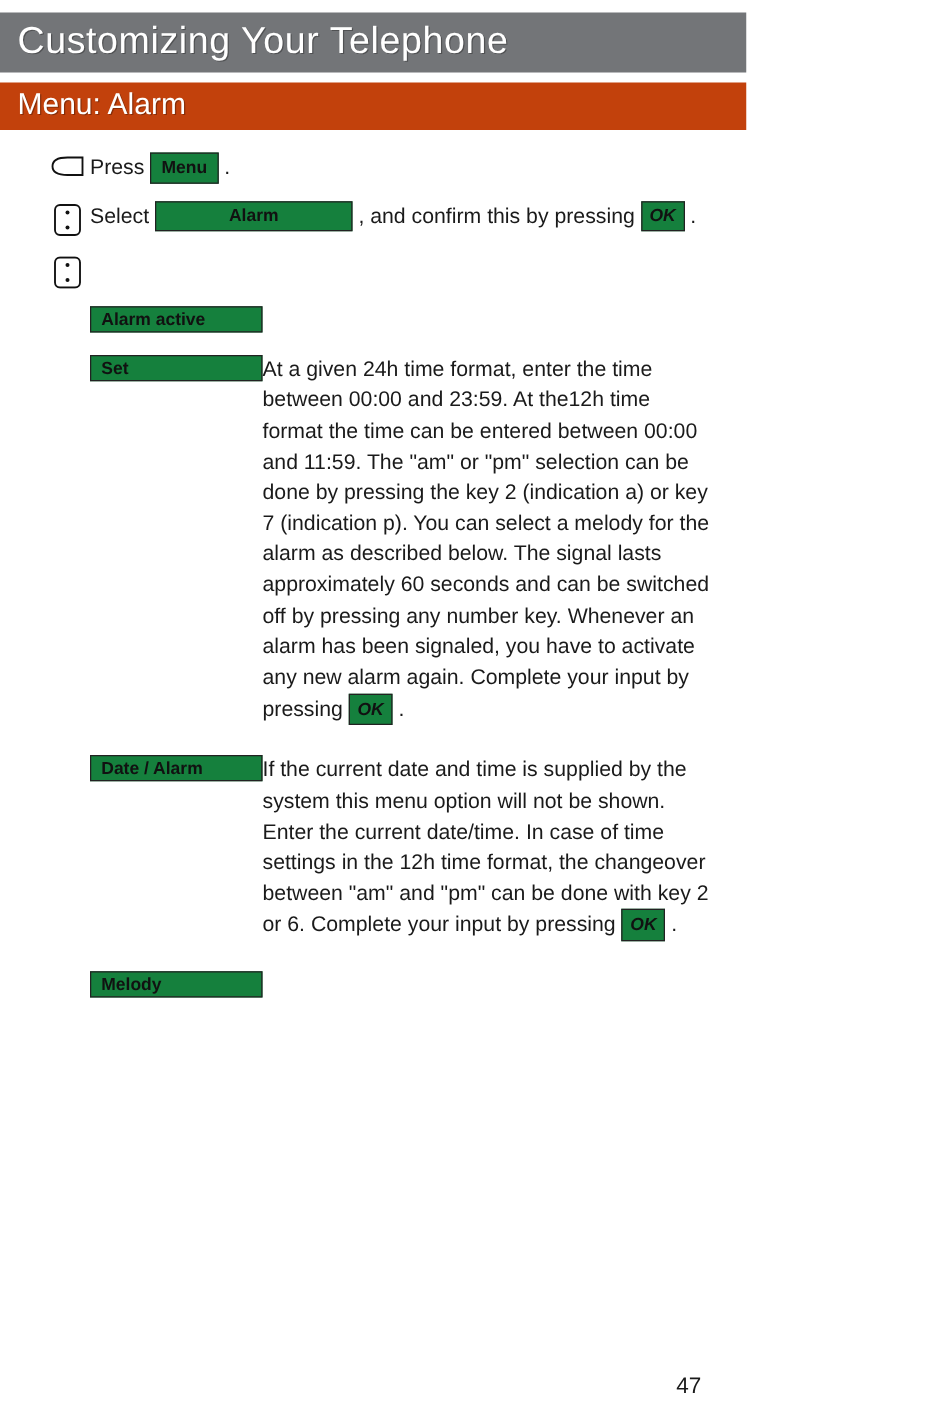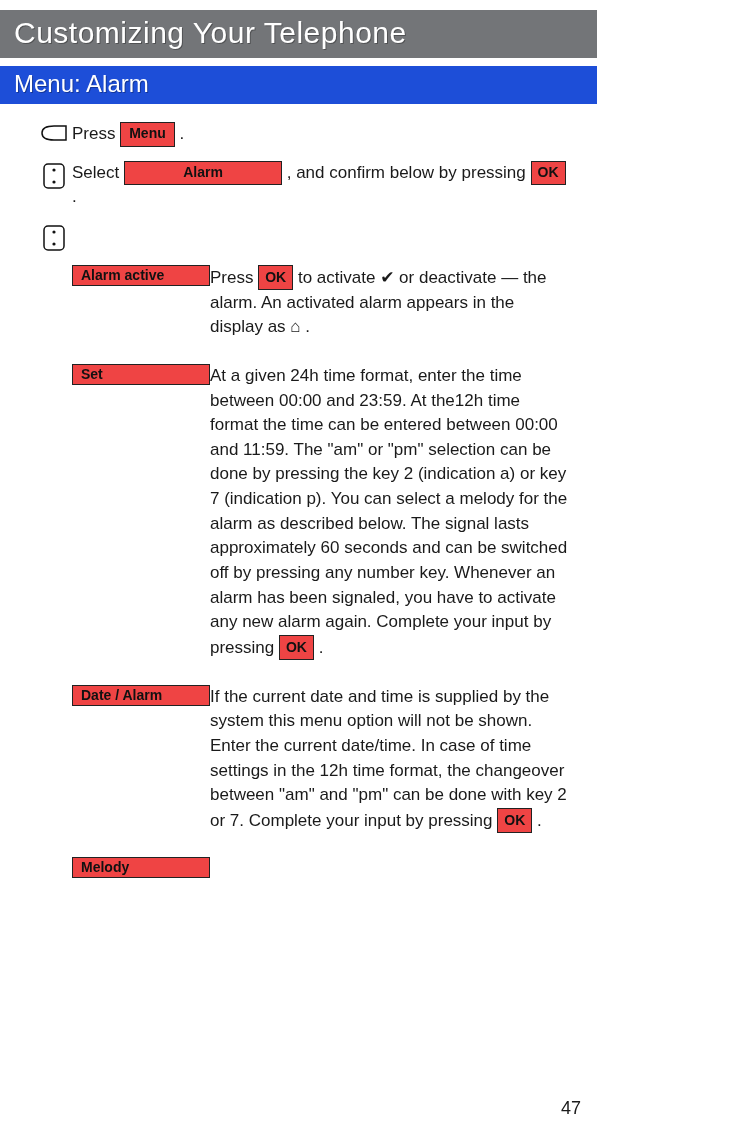--- a/index.html
+++ b/index.html
@@ -3,41 +3,41 @@
 <meta charset="utf-8">
 <style>
   html,body{margin:0;padding:0;background:#fff;color:#1a1a1a;
     font-family:"Segoe UI",Arial,Helvetica,sans-serif;}
   .page{width:597px;height:1133px;position:relative;box-sizing:border-box;
     padding:10px 28px 0 36px;}
   .title-bar{background:#737578;color:#fff;font-size:30px;font-weight:500;
     letter-spacing:0.5px;padding:6px 14px 8px 14px;margin:0 -28px 0 -36px;
     font-family:"Segoe UI Light","Helvetica Neue",Arial,sans-serif;
     text-shadow:1px 1px 0 rgba(0,0,0,.3);}
-  .section-bar{background:#1d4ed8;color:#fff;font-size:24px;font-weight:400;
+  .section-bar{background:#c2410c;color:#fff;font-size:24px;font-weight:400;
     padding:4px 14px 6px 14px;margin:8px -28px 18px -36px;
     font-family:"Segoe UI Light","Helvetica Neue",Arial,sans-serif;
     text-shadow:1px 1px 0 rgba(0,0,0,.3);}
   .step{display:flex;align-items:flex-start;margin-bottom:14px;
     font-size:17px;line-height:1.4;}
   .step-ico{width:36px;flex:0 0 36px;display:flex;justify-content:center;
     padding-top:2px;}
   .step-body{flex:1;}
-  .btn{display:inline-block;border:1px solid #222;background:#ef4444;
+  .btn{display:inline-block;border:1px solid #222;background:#15803d;
     font-family:Arial,Helvetica,sans-serif;font-weight:bold;font-size:14px;
     padding:1px 8px 2px 8px;vertical-align:1px;color:#111;}
-  .btn.sm{padding:1px 6px 2px 6px;}
+  .btn.sm{padding:1px 6px 2px 6px;font-style:italic;}
   .btn.wide{min-width:140px;text-align:center;}
   .tbl{margin-top:6px;margin-left:36px;}
   .trow{display:flex;align-items:flex-start;margin-bottom:18px;}
   .tlabel{flex:0 0 138px;}
   .tlabel .btn{min-width:120px;text-align:left;}
   .tdesc{flex:1;font-size:17px;line-height:1.45;}
   .tdesc p{margin:0 0 6px 0;}
-  .pagenum{position:absolute;bottom:14px;right:16px;font-size:18px;}
+  .pagenum{position:absolute;bottom:14px;right:36px;font-size:18px;}
 </style>
 </head>
 <body>
 
 <div class="page">
 
   <div class="title-bar">Customizing Your Telephone</div>
 
   <div class="section-bar">Menu: Alarm</div>
 
@@ -58,50 +58,41 @@
     <div class="step-ico">
       <svg width="22" height="26" viewBox="0 0 22 26">
         <rect x="1" y="1" width="20" height="24" rx="4" fill="none" stroke="#111" stroke-width="1.5"></rect>
         <circle cx="11" cy="7" r="1.6" fill="#111"></circle>
         <circle cx="11" cy="19" r="1.6" fill="#111"></circle>
       </svg>
     </div>
     <div class="step-body">
       <span>Select </span>
       <span class="btn wide">Alarm</span>
-      <span> , and confirm below by pressing  </span>
+      <span> , and confirm this by pressing  </span>
       <span class="btn sm">OK</span>
       <span>  .</span>
     </div>
   </div>
 
   <div class="step">
     <div class="step-ico">
       <svg width="22" height="26" viewBox="0 0 22 26">
         <rect x="1" y="1" width="20" height="24" rx="4" fill="none" stroke="#111" stroke-width="1.5"></rect>
         <circle cx="11" cy="7" r="1.6" fill="#111"></circle>
         <circle cx="11" cy="19" r="1.6" fill="#111"></circle>
       </svg>
     </div>
   </div>
 
   <div class="tbl">
 
     <div class="trow">
       <div class="tlabel">
         <span class="btn">Alarm active</span>
-      </div>
-      <div class="tdesc">
-        <p>
-          <span>Press </span>
-          <span class="btn sm">OK</span>
-          <span> to activate ✔ or deactivate — the alarm. An activated alarm appears in the display as </span>
-          <span>⌂</span>
-          <span> .</span>
-        </p>
       </div>
     </div>
 
     <div class="trow">
       <div class="tlabel">
         <span class="btn">Set</span>
       </div>
       <div class="tdesc">
         <p>
           <span>At a given 24h time format, enter the time between 00:00 and 23:59. At the12h time format the time can be entered between 00:00 and 11:59. The "am" or "pm" selection can be done by pressing the key 2 (indication a) or key 7 (indication p). You can select a melody for the alarm as described below. The signal lasts approximately 60 seconds and can be switched off by pressing any number key. Whenever an alarm has been signaled, you have to activate any new alarm again. Complete your input by pressing </span>
@@ -110,21 +101,21 @@
         </p>
       </div>
     </div>
 
     <div class="trow">
       <div class="tlabel">
         <span class="btn">Date / Alarm</span>
       </div>
       <div class="tdesc">
         <p>
-          <span>If the current date and time is supplied by the system this menu option will not be shown. Enter the current date/time. In case of time settings in the 12h time format, the changeover between "am" and "pm" can be done with key 2 or 7. Complete your input by pressing </span>
+          <span>If the current date and time is supplied by the system this menu option will not be shown. Enter the current date/time. In case of time settings in the 12h time format, the changeover between "am" and "pm" can be done with key 2 or 6. Complete your input by pressing </span>
           <span class="btn sm">OK</span>
           <span>.</span>
         </p>
       </div>
     </div>
 
     <div class="trow">
       <div class="tlabel">
         <span class="btn">Melody</span>
       </div>

